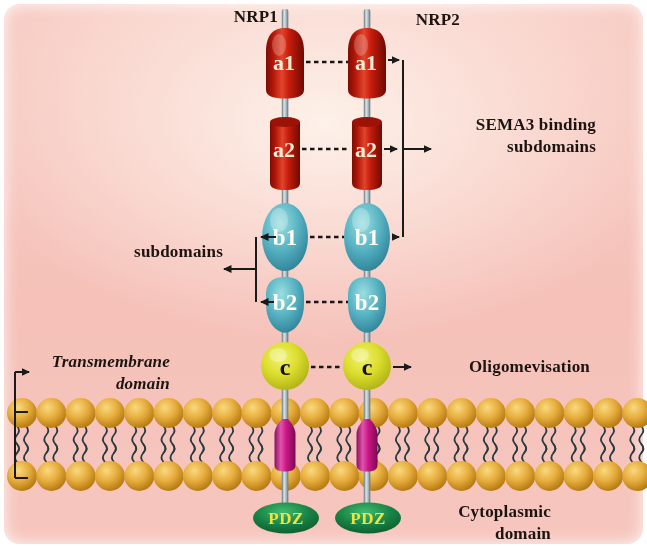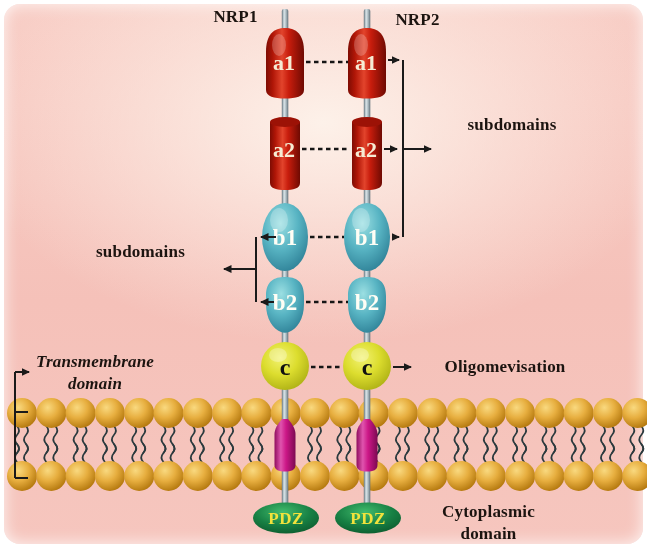--- a/index.html
+++ b/index.html
@@ -4,23 +4,23 @@
 <style>
   html,body { margin:0; padding:0; background:#ffffff; }
   .stage { position:relative; width:647px; height:548px; background:#ffffff; overflow:hidden;
            font-family:"Liberation Serif", serif; }
   .panel { position:absolute; inset:4px; border-radius:16px;
            background:
              radial-gradient(85% 62% at 50% 22%, #fdf1e9 0%, rgba(253,241,233,0) 66%),
              linear-gradient(180deg, #f8cdc5 0%, #f5c1b9 55%, #f6c6be 100%);
            box-shadow: inset 0 0 16px rgba(255,255,255,0.85); }
   svg.art { position:absolute; left:0; top:0; }
-  .lbl { position:absolute; font-weight:bold; color:#1c1410; text-align:center;
+  .lbl { position:absolute; font-weight:bold; color:#1c1410; text-align:right;
          font-size:17px; line-height:22px; letter-spacing:0.2px; white-space:nowrap; }
-  .lbl.left { text-align:center; }
+  .lbl.left { text-align:right; }
   text { font-family:"Liberation Serif", serif; font-weight:bold; }
   .dom-a { fill:#f6ecd4; font-size:22px; }
   .dom-b { fill:#fffef5; font-size:23px; }
   .dom-c { fill:#101010; font-size:24px; }
   .dom-pdz { fill:#f2e23c; font-size:17px; letter-spacing:0.5px; }
   .dash { stroke:#151515; stroke-width:2.4; stroke-dasharray:4.5 3.5; fill:none; }
   .arrow { stroke:#1a1a1a; stroke-width:2; fill:none; }
   .tail { stroke:#2b3a3e; stroke-width:1.7; fill:none; stroke-linecap:round; }
   circle.head { fill:url(#lipidGrad); }
 </style>
@@ -300,20 +300,21 @@
       <line class="arrow" x1="15" y1="372" x2="29" y2="372" marker-end="url(#arr)"></line>
       <line class="arrow" x1="15" y1="412" x2="28" y2="412"></line>
       <line class="arrow" x1="15" y1="478" x2="28" y2="478"></line>
     </g>
   </svg>
 
   <div class="lbl" style="left:193px; top:6px;  width:85px;">NRP1</div>
   <div class="lbl" style="left:375px; top:9px;  width:85px;font-family:Liberation Serif, serif;">NRP2</div>
 
   <div class="lbl" style="left:428px; top:114px; width:168px;">
+    <div>SEMA3 binding</div>
     <div>subdomains</div>
   </div>
 
   <div class="lbl" style="left:58px; top:241px; width:165px;">
     <div>subdomains</div>
   </div>
 
   <div class="lbl" style="left:20px; top:351px; width:150px;font-style:italic;">
     <div>Transmembrane</div>
     <div>domain</div>

